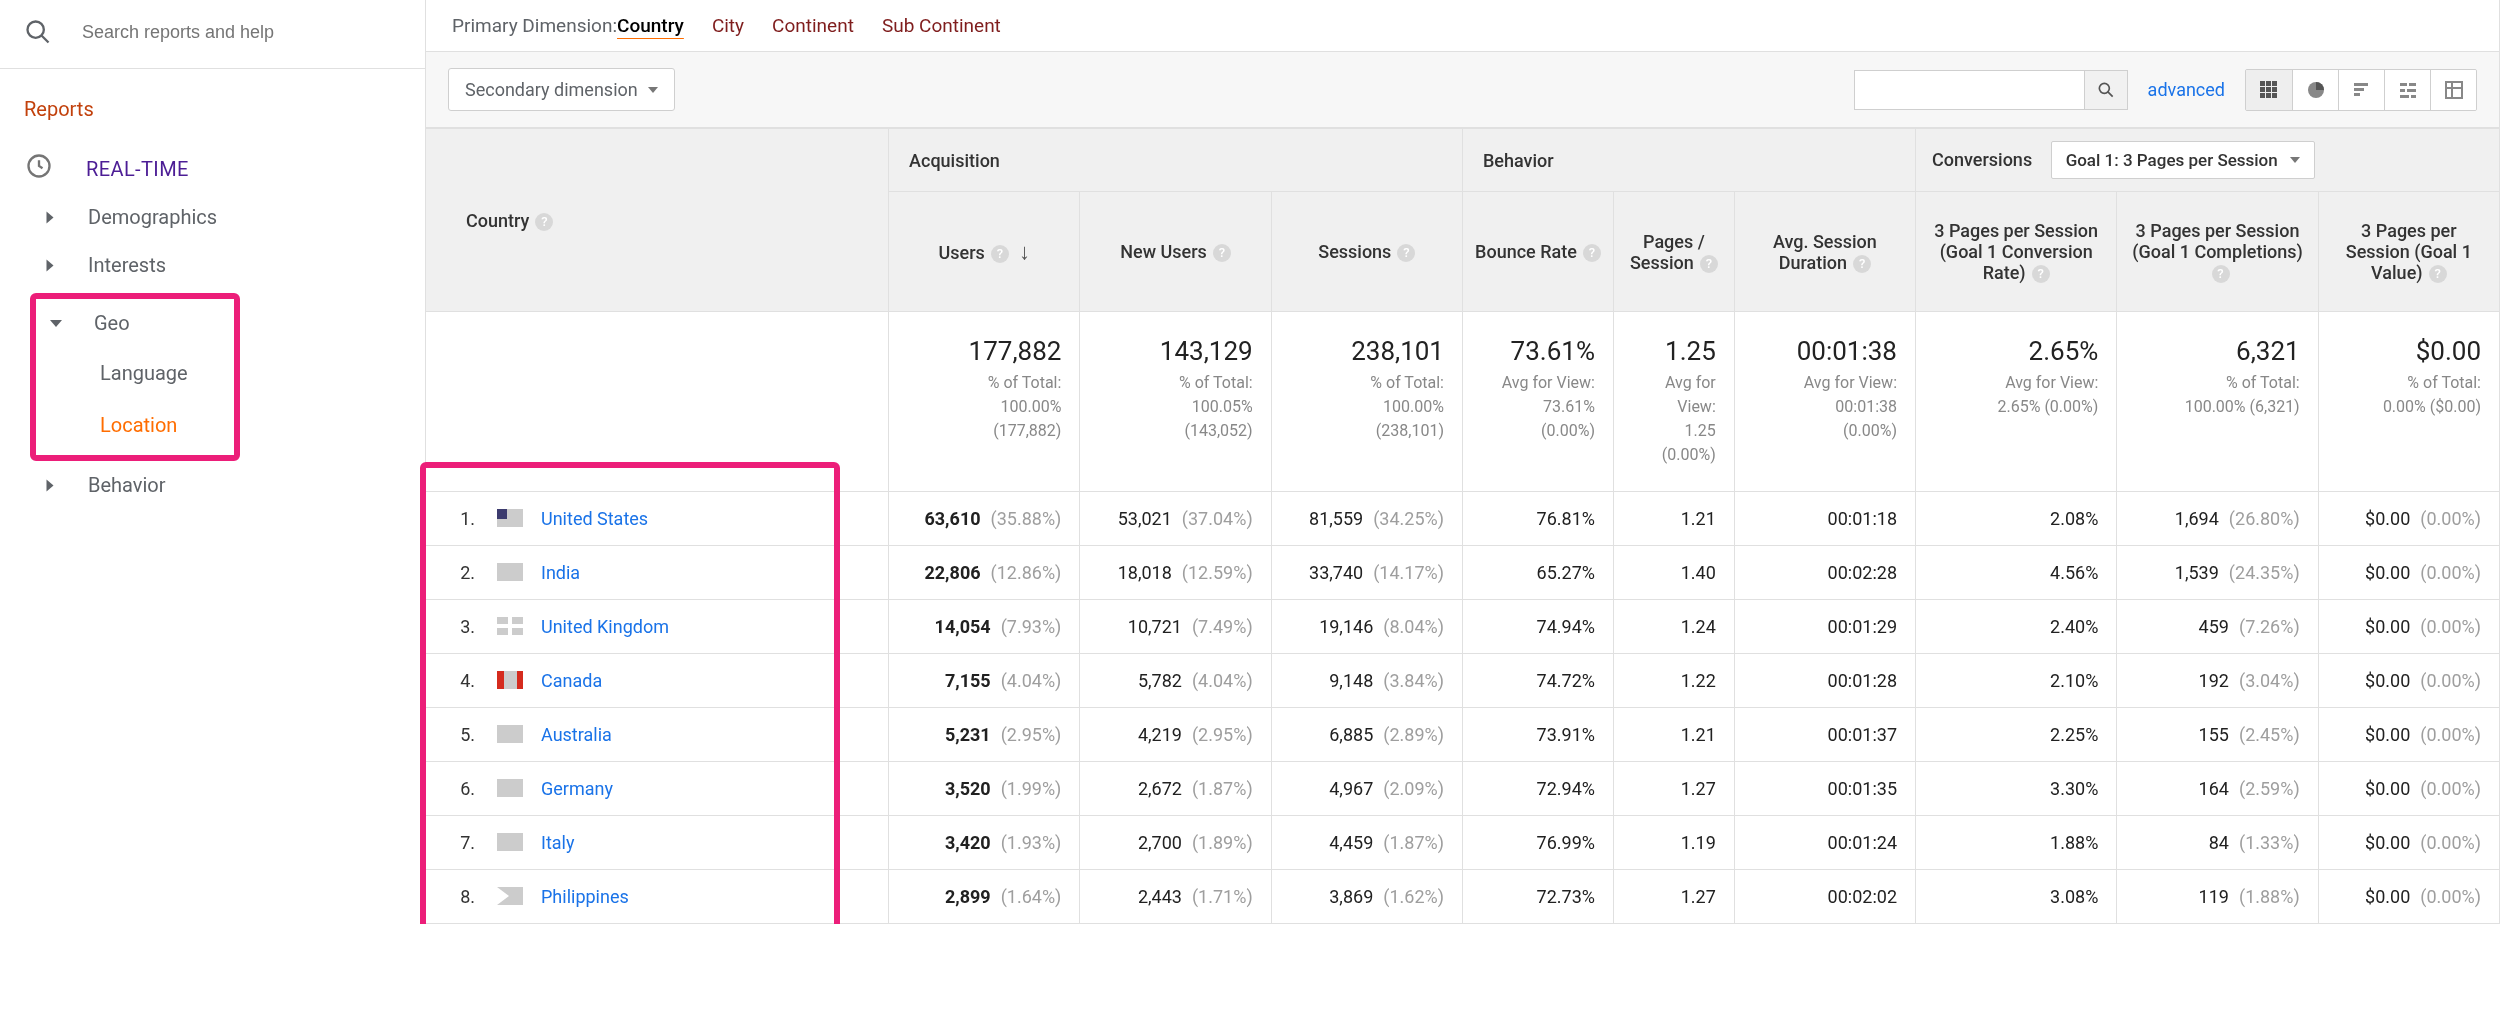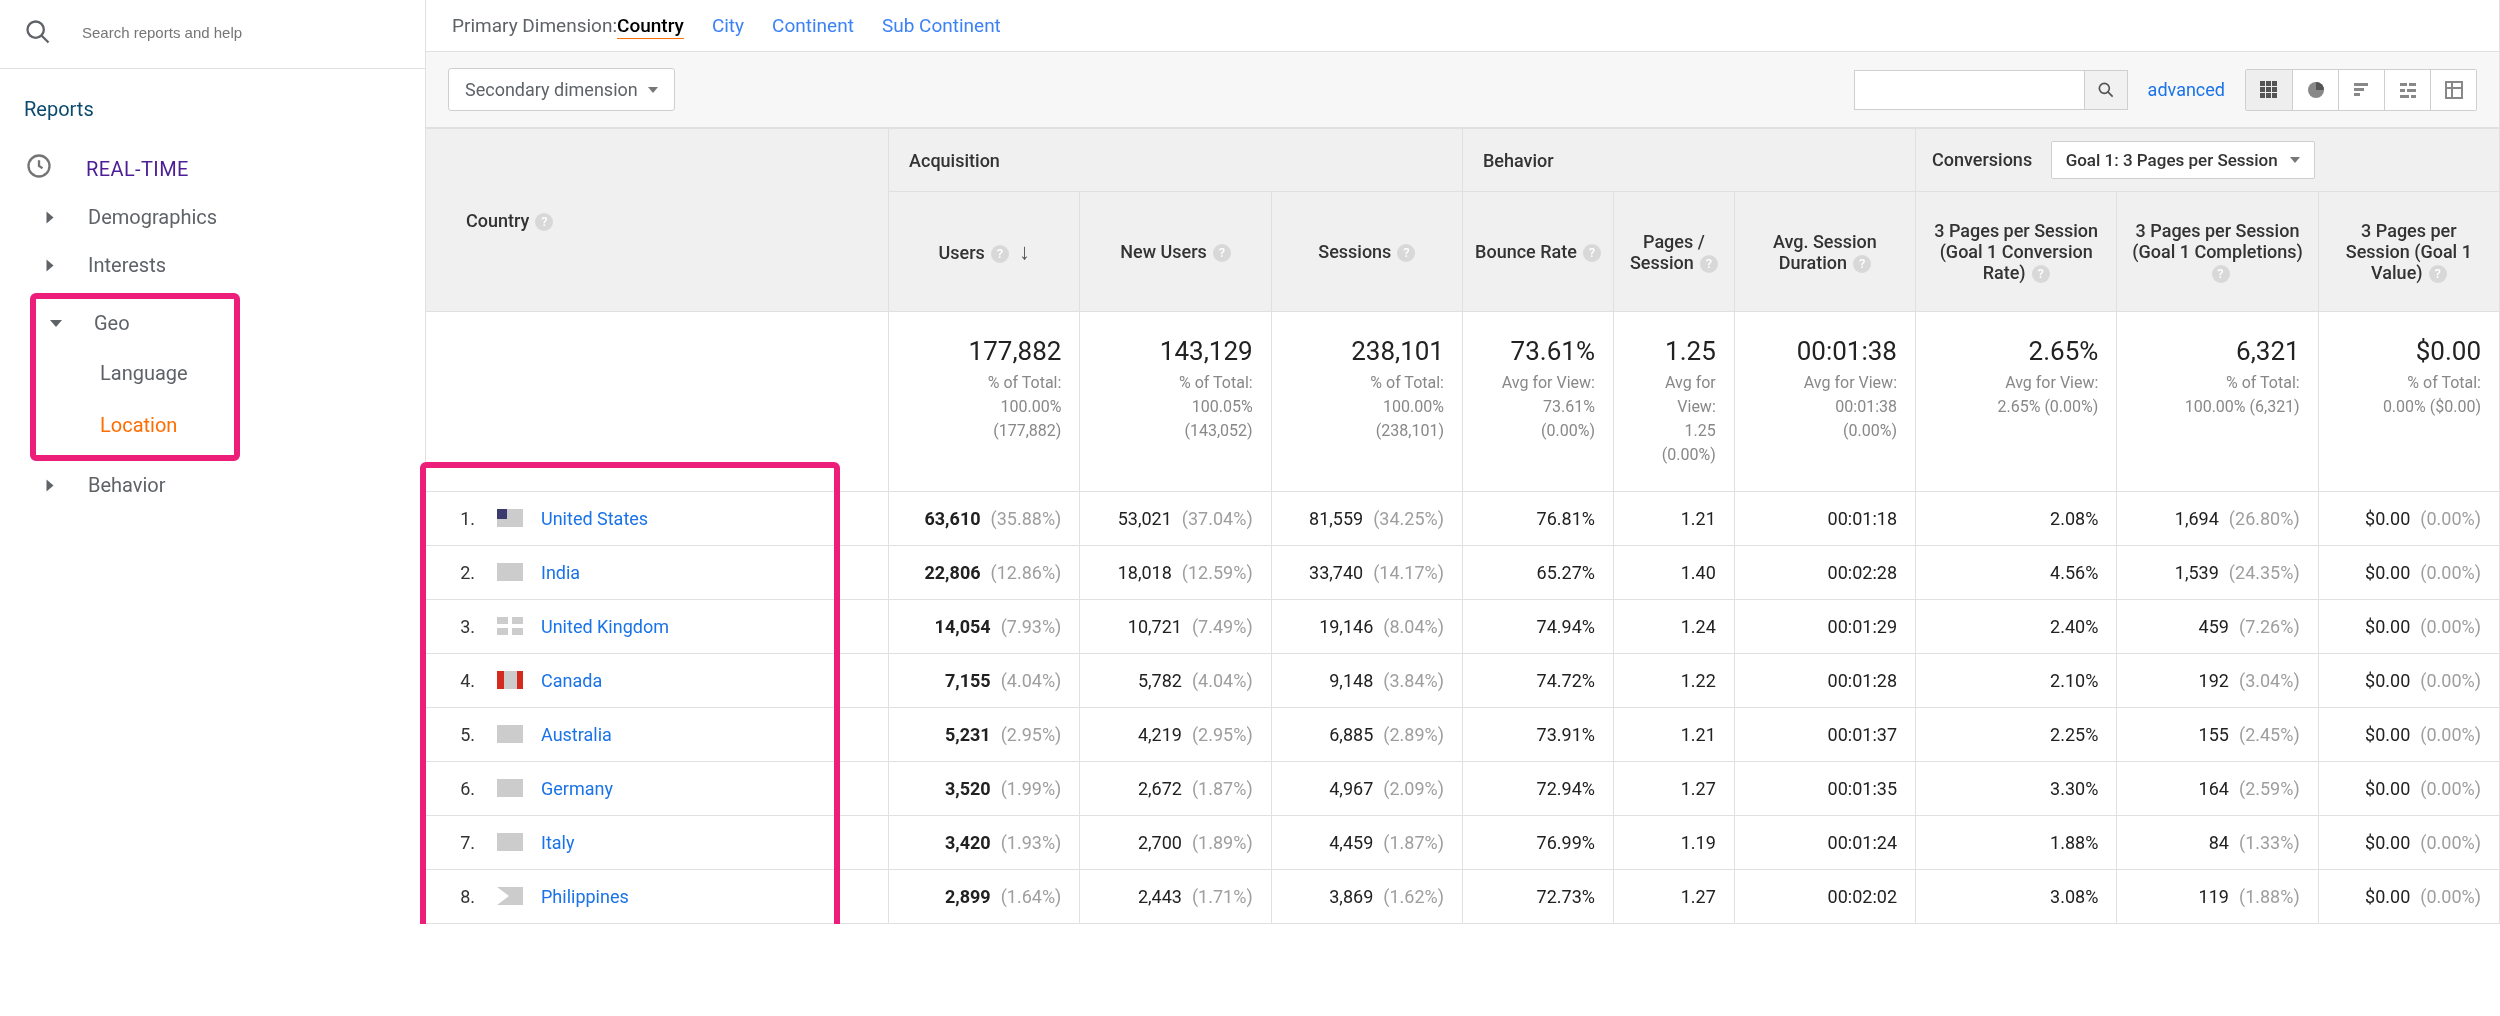--- a/index.html
+++ b/index.html
@@ -20,29 +20,29 @@
   }
   .search-row {
     display: flex;
     align-items: center;
     padding: 8px 24px 22px 24px;
     border-bottom: 1px solid #e0e0e0;
   }
   .search-row .icon { width: 28px; height: 28px; color: #5f6368; }
   .search-row input {
     border: none;
-    font-size: 15px;
+    font-size: 18px;
     color: #15803d;
     margin-left: 30px;
     outline: none;
     width: 300px;
   }
   .reports-label {
     padding: 28px 24px 18px 24px;
-    color: #0c4a6e;
+    color: #c2410c;
     font-size: 20px;
   }
   .nav-section-row {
     display: flex;
     align-items: flex-end;
     padding: 12px 24px;
     font-size: 20px;
     color: #4c1d95;
     letter-spacing: 0.4px;
     cursor: pointer;
@@ -94,21 +94,21 @@
   .dim-bar {
     border: 1px solid #e0e0e0;
     border-top: none;
     padding: 14px 26px;
     margin: 0 0 0 0;
     font-size: 19px;
     display:flex;
     align-items:center;
   }
   .dim-bar .label { color: #5f6368; }
-  .dim-bar .dim { color: #3b82f6; cursor:pointer; }
+  .dim-bar .dim { color: #7f1d1d; cursor:pointer; }
   .dim-bar .dim.active { color: #000; font-weight: 500; text-decoration: underline; text-underline-offset: 6px; text-decoration-color:#ff6d00; }
 
   .toolbar {
     border: 1px solid #e0e0e0;
     border-top: none;
     background: #f7f7f7;
     padding: 16px 22px;
     display: flex;
     align-items: center;
     justify-content: space-between;

